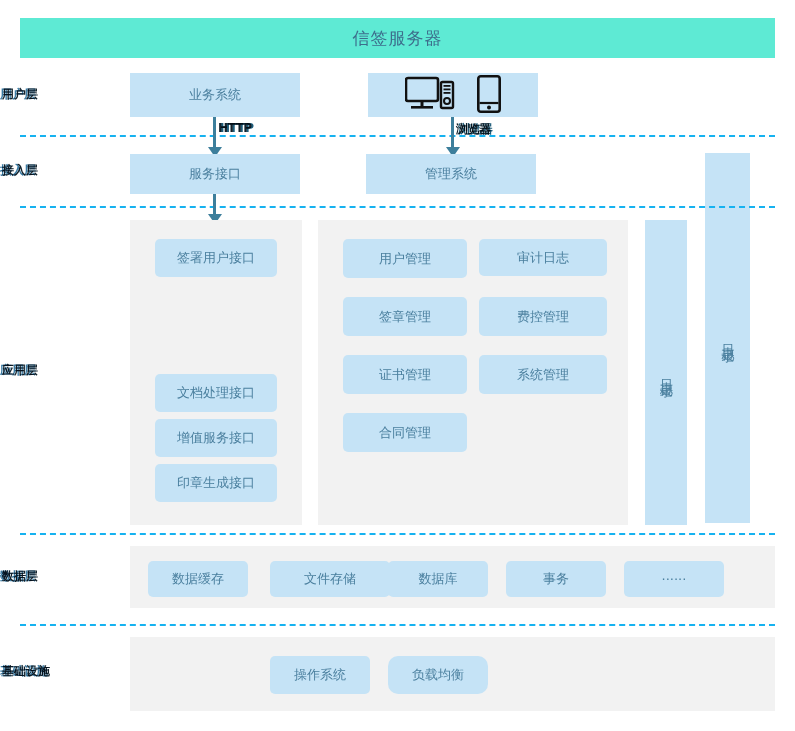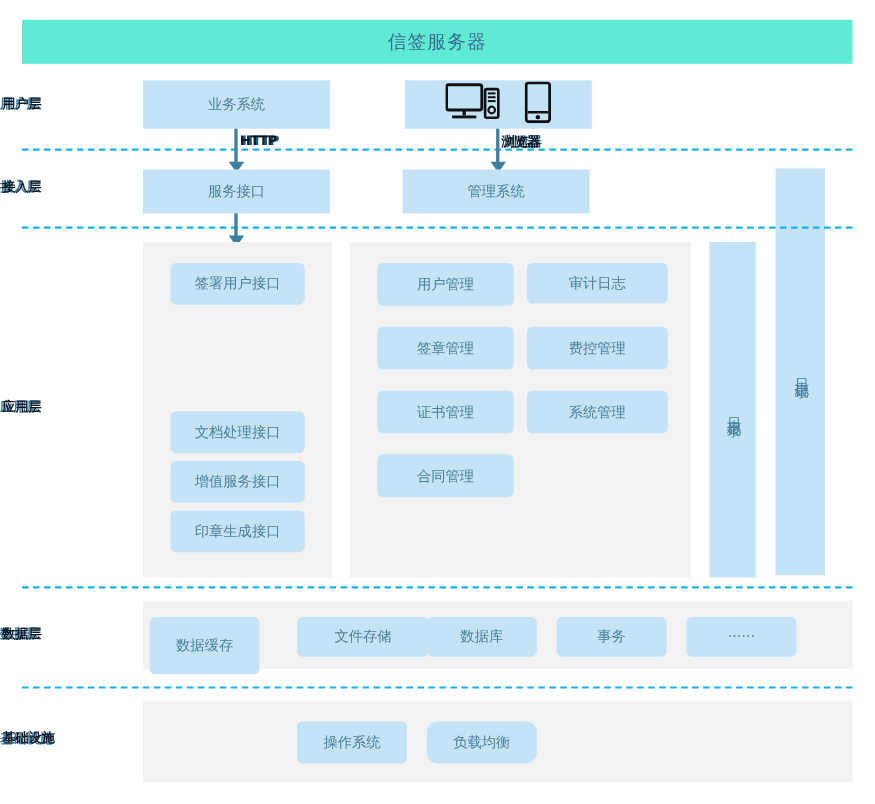--- a/index.html
+++ b/index.html
@@ -234,21 +234,21 @@
 
   <div class="abs dashed" style="top:533px;"></div>
 
   <div class="abs layer-label" style="top:568px;">
     <span class="base">数据层</span>
     <span class="ghost">数据层</span>
   </div>
 
   <div class="abs panel" style="left:130px; top:546px; width:645px; height:62px;"></div>
 
-  <div class="abs box rounded" style="left:136px; top:561px; width:100px; height:52px;">数据缓存</div>
+  <div class="abs box rounded" style="left:148px; top:561px; width:100px; height:36px;">数据缓存</div>
   <div class="abs box rounded" style="left:270px; top:561px; width:120px; height:36px;">文件存储</div>
   <div class="abs box rounded" style="left:388px; top:561px; width:100px; height:36px;">数据库</div>
   <div class="abs box rounded" style="left:506px; top:561px; width:100px; height:36px;">事务</div>
   <div class="abs box rounded" style="left:624px; top:561px; width:100px; height:36px;">······</div>
 
   <div class="abs dashed" style="top:624px;"></div>
 
   <div class="abs layer-label" style="top:663px;">
     <span class="base">基础设施</span>
     <span class="ghost">基础设施</span>

